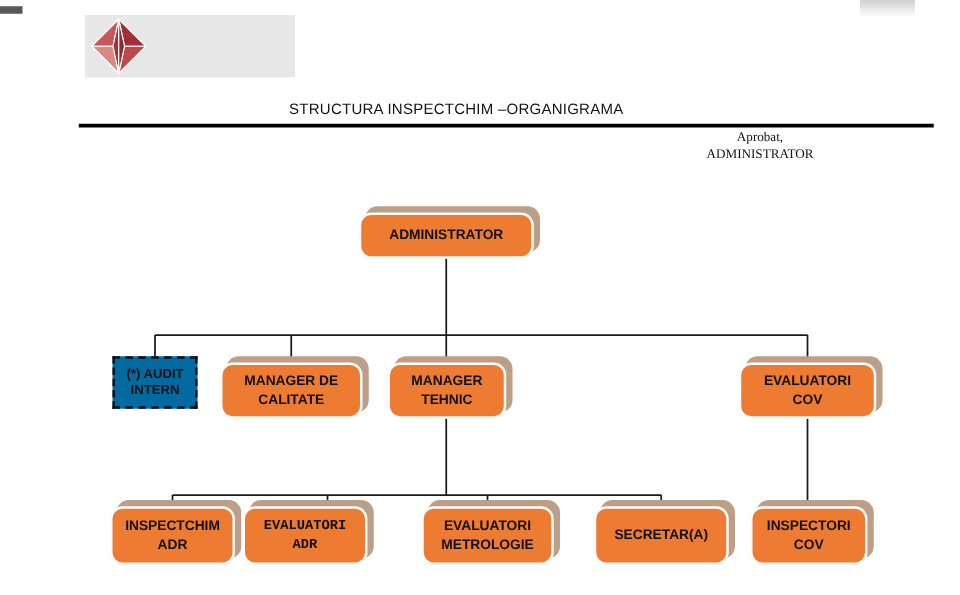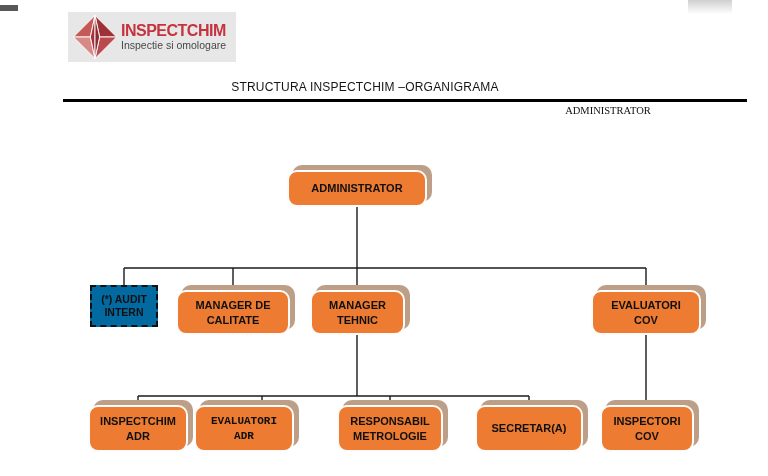--- a/index.html
+++ b/index.html
@@ -73,30 +73,27 @@
   <svg viewBox="0 0 100 100">
     <g stroke="#ffffff" stroke-width="2" stroke-linejoin="round">
       <polygon points="50,3 3,50 40,50" fill="#C45A58"></polygon>
       <polygon points="3,50 40,50 50,97" fill="#D88986"></polygon>
       <polygon points="50,3 97,50 60,50" fill="#9E3136"></polygon>
       <polygon points="97,50 60,50 50,97" fill="#BA4A4C"></polygon>
       <polygon points="50,3 40,50 50,97" fill="#A53238"></polygon>
       <polygon points="50,3 60,50 50,97" fill="#8E2B32"></polygon>
     </g>
   </svg>
-  <div class="logo-text">
-    <div class="logo-name">INSPECTCHIM</div>
-    <div class="logo-tagline">Inspectie si omologare</div>
-  </div>
 </div>
 
 <div class="abs doc-title">STRUCTURA INSPECTCHIM –ORGANIGRAMA</div>
 <div class="abs title-rule"></div>
 
 <div class="abs annex">
+  <div>Aprobat,</div>
   <div>ADMINISTRATOR</div>
 </div>
 
 <svg class="abs connectors">
   <line x1="357" y1="207" x2="357" y2="292"></line>
   <line x1="124" y1="268" x2="646" y2="268"></line>
   <line x1="124" y1="268" x2="124" y2="290"></line>
   <line x1="233" y1="268" x2="233" y2="292"></line>
   <line x1="646" y1="268" x2="646" y2="292"></line>
   <line x1="357" y1="335" x2="357" y2="396"></line>
@@ -138,21 +135,21 @@
   <div class="face">INSPECTCHIM ADR</div>
 </div>
 
 <div class="node n-eadr">
   <div class="backing"></div>
   <div class="face">EVALUATORI ADR</div>
 </div>
 
 <div class="node n-rmet">
   <div class="backing"></div>
-  <div class="face">RESPONSABIL METROLOGIE</div>
+  <div class="face">EVALUATORI METROLOGIE</div>
 </div>
 
 <div class="node n-secretara">
   <div class="backing"></div>
   <div class="face">SECRETAR(A)</div>
 </div>
 
 <div class="node n-icov">
   <div class="backing"></div>
   <div class="face">INSPECTORI COV</div>

